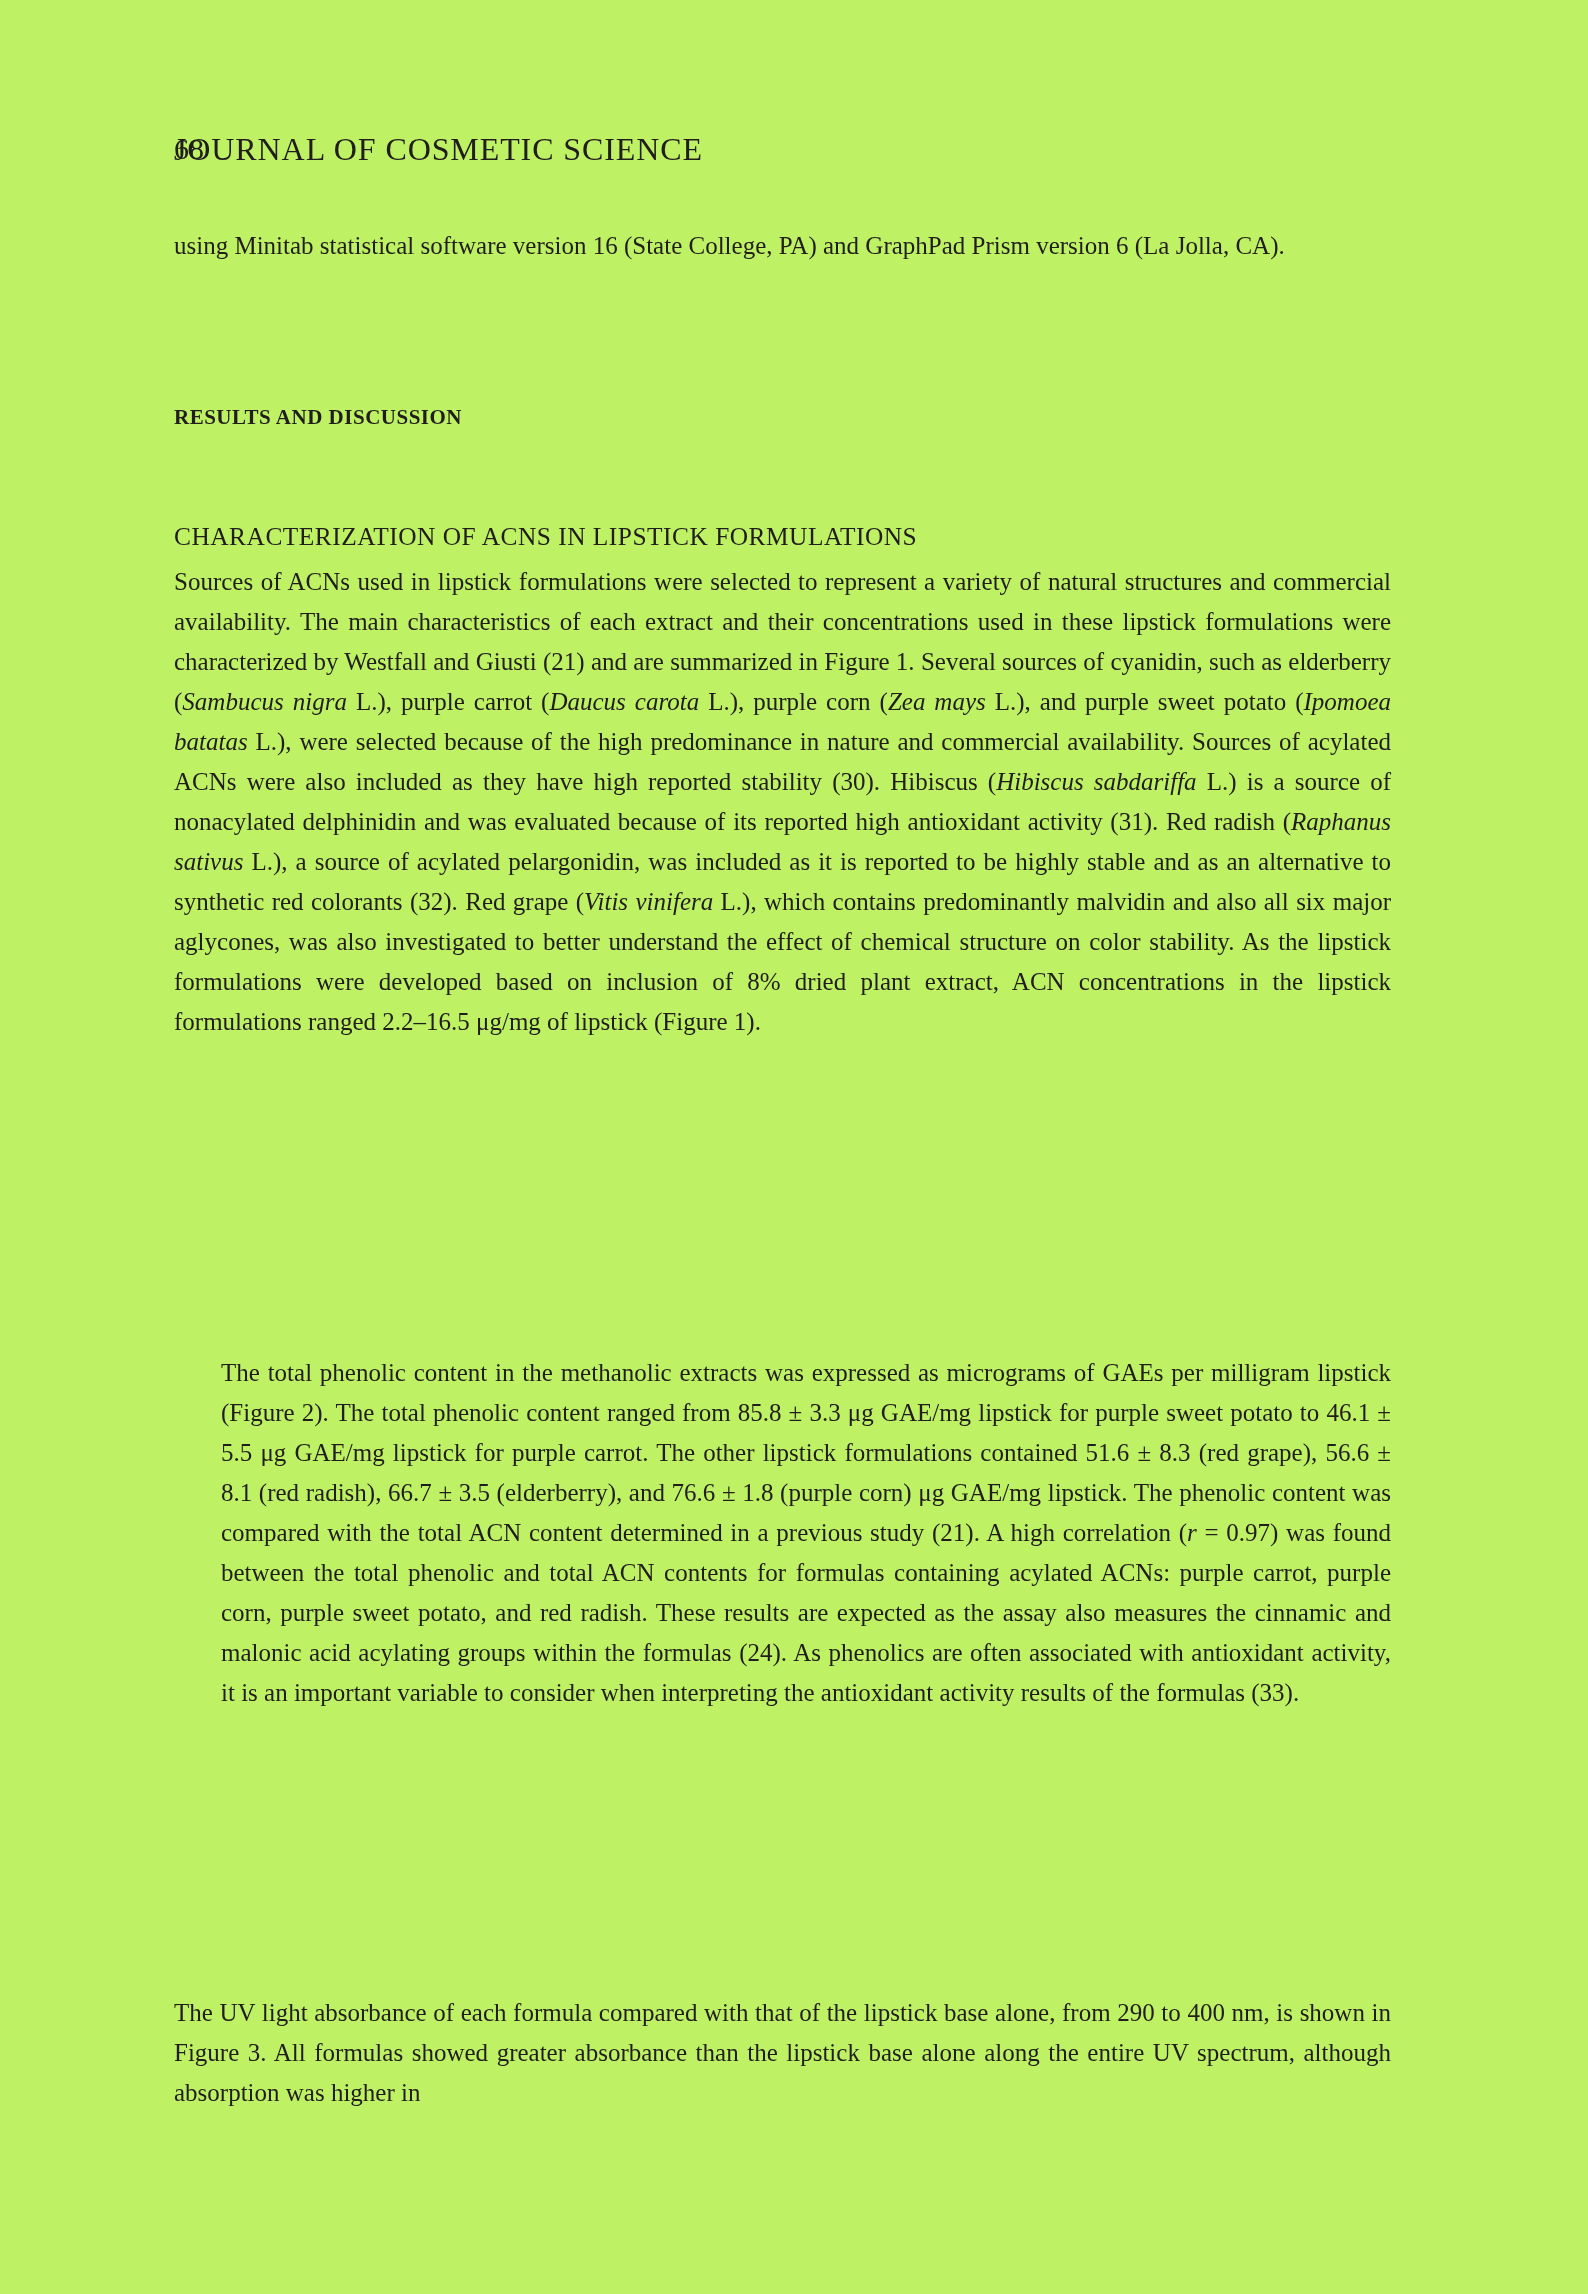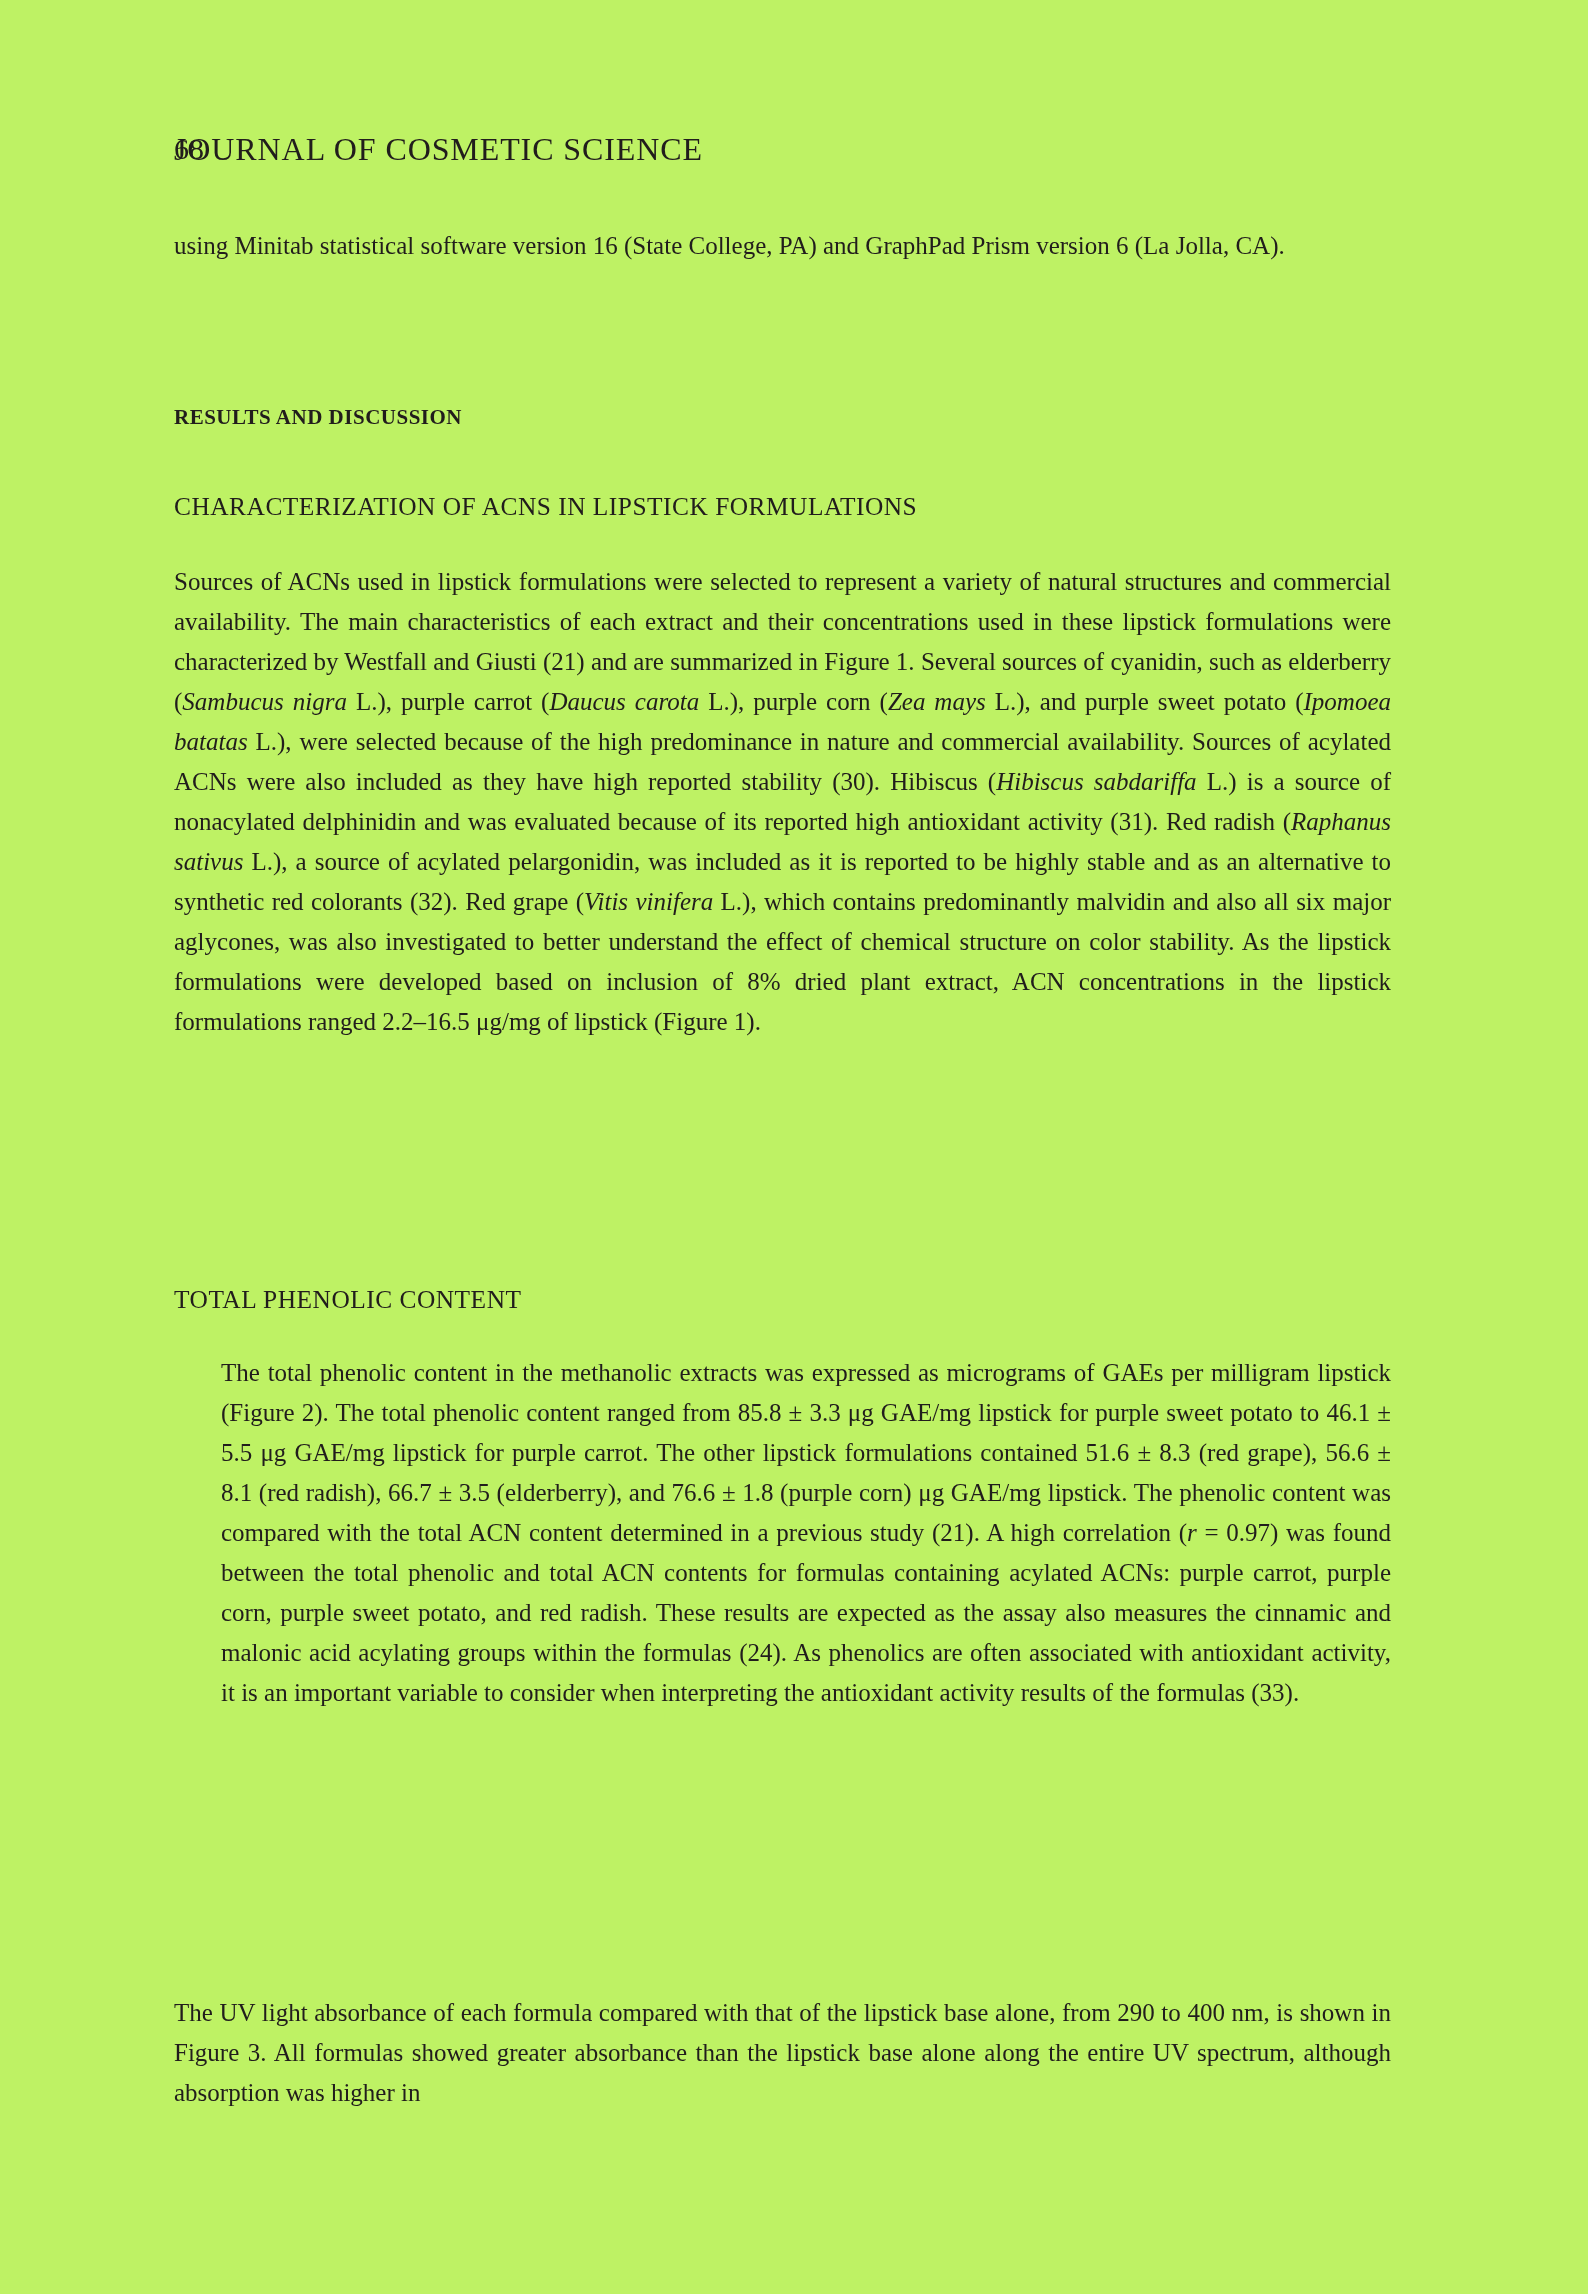--- a/index.html
+++ b/index.html
@@ -53,20 +53,21 @@
   .intro-para      { top: 226px; }
   .results-heading {
     top: 405px;
     font-size: 21px;
     font-weight: 700;
     letter-spacing: 0.5px;
   }
   .subheading {
     font-size: 25.4px;
     letter-spacing: 0.5px;
+    margin-top: 30px;
   }
   .sub-1  { top: 492px; }
   .para-1 { top: 562px; }
   .sub-2  { top: 1285px; }
   .para-2 { top: 1353px; margin-left: 47px; }
   .sub-3  { top: 1922px; }
   .para-3 { top: 1993px; }
 </style>
 </head>
 <body>
@@ -80,21 +81,20 @@
     </div>
 
     <div class="block body-para intro-para"><span>using Minitab statistical software version 16 (State College, PA) and GraphPad Prism version 6 (La Jolla, CA).</span></div>
 
     <div class="block results-heading">RESULTS AND DISCUSSION</div>
 
     <div class="block subheading sub-1">CHARACTERIZATION OF ACNS IN LIPSTICK FORMULATIONS</div>
 
     <div class="block body-para para-1"><span>Sources of ACNs used in lipstick formulations were selected to represent a variety of natural structures and commercial availability. The main characteristics of each extract and their concentrations used in these lipstick formulations were characterized by Westfall and Giusti (21) and are summarized in Figure 1. Several sources of cyanidin, such as elderberry (</span><i>Sambucus nigra</i><span> L.), purple carrot (</span><i>Daucus carota</i><span> L.), purple corn (</span><i>Zea mays</i><span> L.), and purple sweet potato (</span><i>Ipomoea batatas</i><span> L.), were selected because of the high predominance in nature and commercial availability. Sources of acylated ACNs were also included as they have high reported stability (30). Hibiscus (</span><i>Hibiscus sabdariffa</i><span> L.) is a source of nonacylated delphinidin and was evaluated because of its reported high antioxidant activity (31). Red radish (</span><i>Raphanus sativus</i><span> L.), a source of acylated pelargonidin, was included as it is reported to be highly stable and as an alternative to synthetic red colorants (32). Red grape (</span><i>Vitis vinifera</i><span> L.), which contains predominantly malvidin and also all six major aglycones, was also investigated to better understand the effect of chemical structure on color stability. As the lipstick formulations were developed based on inclusion of 8% dried plant extract, ACN concentrations in the lipstick formulations ranged 2.2–16.5 μg/mg of lipstick (Figure 1).</span></div>
 
-    <div class="block subheading sub-2">TOTAL PHENOLIC CONTENT</div>
 
     <div class="block body-para para-2"><span>The total phenolic content in the methanolic extracts was expressed as micrograms of GAEs per milligram lipstick (Figure 2). The total phenolic content ranged from 85.8 ± 3.3 μg GAE/mg lipstick for purple sweet potato to 46.1 ± 5.5 μg GAE/mg lipstick for purple carrot. The other lipstick formulations contained 51.6 ± 8.3 (red grape), 56.6 ± 8.1 (red radish), 66.7 ± 3.5 (elderberry), and 76.6 ± 1.8 (purple corn) μg GAE/mg lipstick. The phenolic content was compared with the total ACN content determined in a previous study (21). A high correlation (</span><i>r</i><span> = 0.97) was found between the total phenolic and total ACN contents for formulas containing acylated ACNs: purple carrot, purple corn, purple sweet potato, and red radish. These results are expected as the assay also measures the cinnamic and malonic acid acylating groups within the formulas (24). As phenolics are often associated with antioxidant activity, it is an important variable to consider when interpreting the antioxidant activity results of the formulas (33).</span></div>
 
 
     <div class="block body-para para-3"><span>The UV light absorbance of each formula compared with that of the lipstick base alone, from 290 to 400 nm, is shown in Figure 3. All formulas showed greater absorbance than the lipstick base alone along the entire UV spectrum, although absorption was higher in</span></div>
 
   </div>
 </div>
 
 

